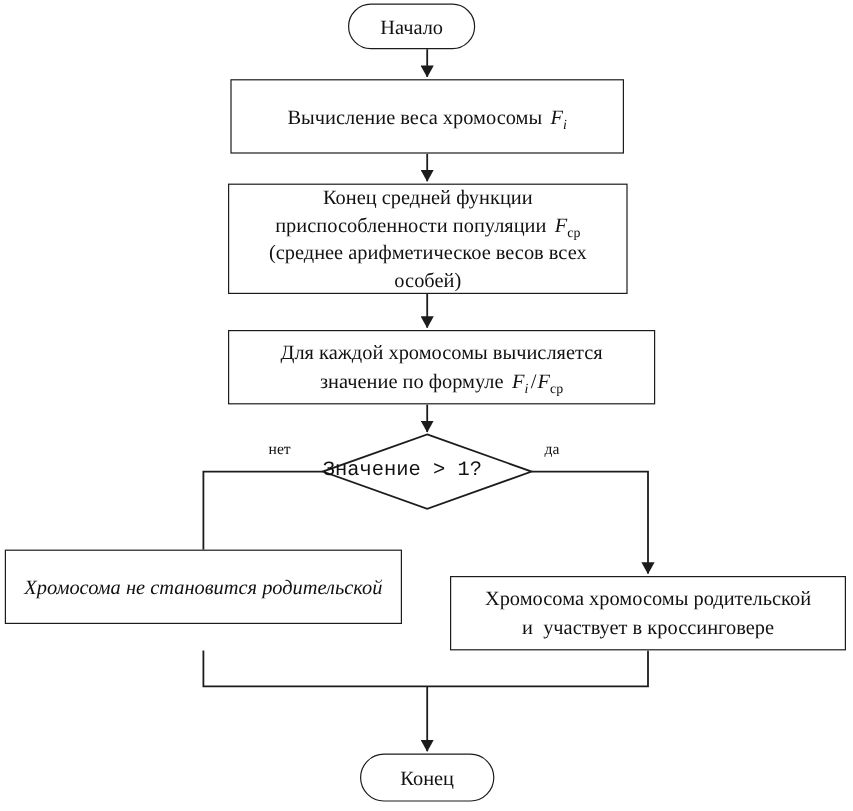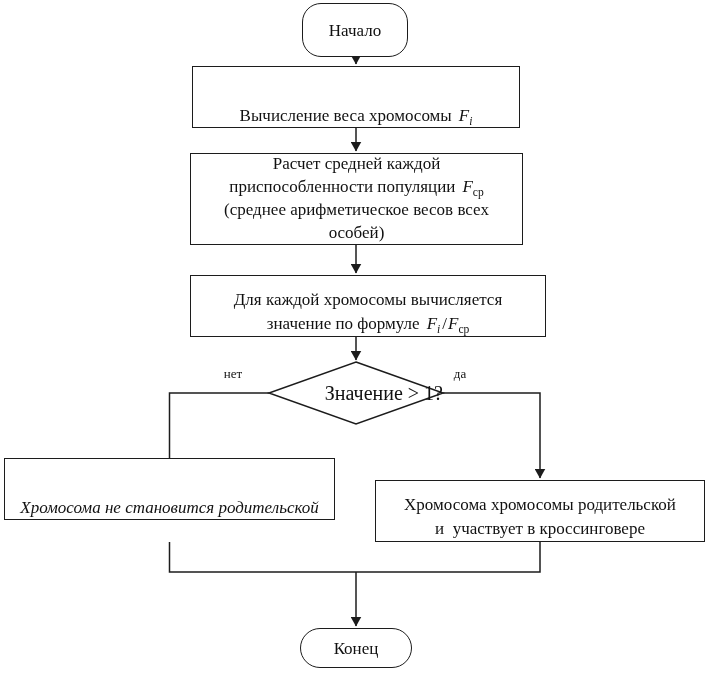--- a/index.html
+++ b/index.html
@@ -45,41 +45,41 @@
     align-items:center;
     justify-content:center;
     text-align:center;
     font-size:17px;
     line-height:23px;
     color:var(--text);
   }
   .box{
     background:var(--fill);
     border:1.5px solid var(--stroke);
-    justify-content:flex-end;
   }
   .oval{
     background:var(--fill);
     border:1.5px solid var(--stroke);
   }
   .oval.start{border-radius:19px;}
   .oval.end{border-radius:20px;}
   .label{
     position:absolute;
     font-size:13px;
     line-height:20px;
     text-align:center;
     color:var(--text);
   }
   .decision-label{
     position:absolute;
-    font-size:20px;
+    font-size:17px;
     line-height:22px;
-    text-align:right;
+    text-align:left;
     color:var(--text);
+    font-family:Liberation Mono, monospace;
   }
   .formula{
     margin-left:7px;
     white-space:nowrap;
   }
   .formula i{
     font-style:italic;
   }
   .formula sub{
     font-size:0.68em;
@@ -106,32 +106,32 @@
     <path class="edge" d="M356 245 L356 273" marker-end="url(#arrow)"></path>
     <path class="edge" d="M356 337 L356 360" marker-end="url(#arrow)"></path>
     <path class="edge" d="M269 393 L169.5 393 L169.5 478" marker-end="url(#arrow)"></path>
     <path class="edge" d="M443 393 L540 393 L540 478" marker-end="url(#arrow)"></path>
     <path class="edge" d="M169.5 542 L169.5 572 L540 572 L540 542"></path>
     <path class="edge" d="M356 572 L356 626" marker-end="url(#arrow)"></path>
 
     <polygon class="diamond" points="356,362 443,393 356,424 269,393"></polygon>
   </svg>
 
-  <div class="node oval start" style="left:302px;top:3px;width:106px;height:54px;">
+  <div class="node oval start" style="left:290px;top:3px;width:106px;height:38px;">
     <span>Начало</span>
   </div>
 
   <div class="node box" style="left:192px;top:66px;width:328px;height:62px;">
     <div class="line">
       <span>Вычисление веса хромосомы</span><span class="formula"><i>F</i><sub class="it">i</sub></span>
     </div>
   </div>
 
   <div class="node box" style="left:190px;top:153px;width:333px;height:92px;">
-    <div class="line">Расчет средней каждой</div>
+    <div class="line">Конец средней функции</div>
     <div class="line">
       <span>приспособленности популяции</span><span class="formula"><i>F</i><sub>ср</sub></span>
     </div>
     <div class="line">(среднее арифметическое весов всех</div>
     <div class="line">особей)</div>
   </div>
 
   <div class="node box" style="left:190px;top:275px;width:356px;height:62px;line-height:24px;">
     <div class="line">Для каждой хромосомы вычисляется</div>
     <div class="line">

